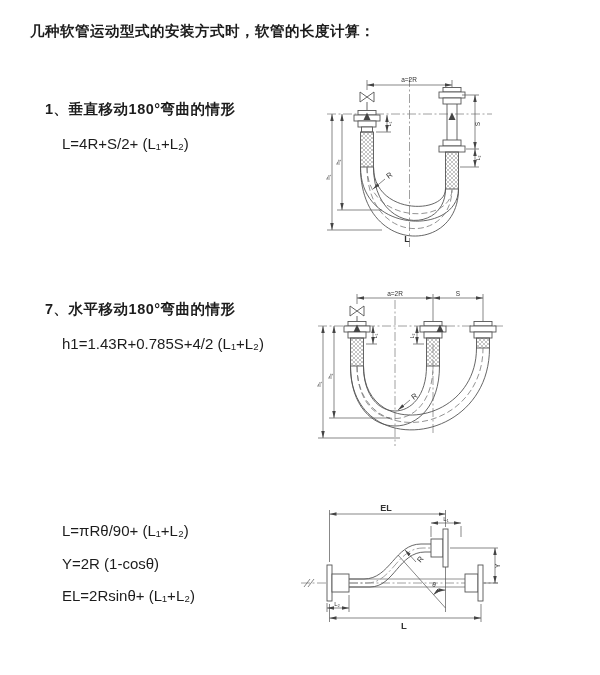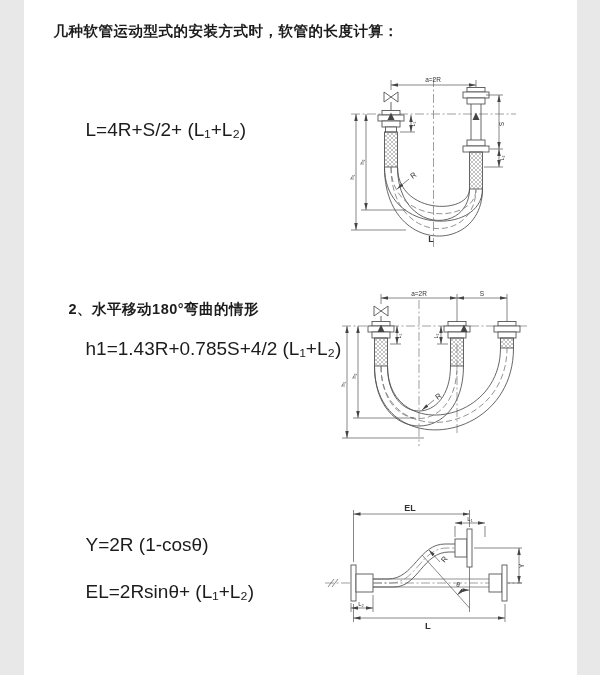--- a/index.html
+++ b/index.html
@@ -1,28 +1,28 @@
 <!DOCTYPE html>
 <html><head>
 <meta charset="utf-8">
 <style>
   html,body{margin:0;padding:0;background:#e8e8e8;}
   .page{
-    position:relative;width:553px;height:675px;background:#ffffff;
+    position:relative;width:600px;height:675px;background:#ffffff;
     font-family:"Liberation Sans","DejaVu Sans",sans-serif;color:#1c1c1c;
     overflow:hidden;margin:0 auto;
   }
   .title{
     position:absolute;left:30px;top:22px;font-size:14.5px;font-weight:bold;
     letter-spacing:0.5px;margin:0;
   }
   .section{position:absolute;left:45px;width:270px;}
   .sec1{top:100px;} .sec2{top:300px;} .sec3{top:515px;}
   .sec-heading{font-size:14.5px;font-weight:bold;margin:0 0 9px 0;letter-spacing:0.5px;}
-  .formula{font-size:19px;line-height:32.5px;margin:14px 0 0 17px;white-space:nowrap;}
+  .formula{font-size:15px;line-height:32.5px;margin:0 0 0 17px;white-space:nowrap;}
   svg{position:absolute;display:block;}
   .svg1{left:310px;top:72px;}
   .svg2{left:310px;top:286px;}
   .svg3{left:298px;top:498px;}
   svg text{font-family:"Liberation Sans","DejaVu Sans",sans-serif;fill:#333;}
   .ln{stroke:#555;stroke-width:0.9;fill:none;}
   .thin{stroke:#555;stroke-width:0.7;fill:none;}
   .ghost{stroke:#777;stroke-width:0.8;fill:none;}
   .cl{stroke:#888;stroke-width:0.8;fill:none;stroke-dasharray:9 2.5 2 2.5;}
   .hd{stroke:#777;stroke-width:0.8;fill:none;stroke-dasharray:6 3;}
@@ -31,29 +31,31 @@
   .dimtxt-sm{font-size:5.5px;}
 </style>
 </head>
 <body>
 
 <div class="page">
 
   <h1 class="title">几种软管运动型式的安装方式时，软管的长度计算：</h1>
 
   <div class="section sec1">
+    <h2 class="sec-heading">1、垂直移动180°弯曲的情形</h2>
     <p class="formula">L=4R+S/2+ (L₁+L₂)</p>
   </div>
 
   <div class="section sec2">
-    <h2 class="sec-heading">2、水平移动180°弯曲的情形</h2>
+    <h2 class="sec-heading">7、水平移动180°弯曲的情形</h2>
     <p class="formula">h1=1.43R+0.785S+4/2 (L₁+L₂)</p>
   </div>
 
   <div class="section sec3">
+    <p class="formula">L=πRθ/90+ (L₁+L₂)</p>
     <p class="formula">Y=2R (1-cosθ)</p>
     <p class="formula">EL=2Rsinθ+ (L₁+L₂)</p>
   </div>
 
   <svg class="svg1" width="290" height="185" viewBox="0 0 290 185">
     <defs>
       <pattern id="hatch1" width="4" height="4" patternUnits="userSpaceOnUse">
         <path d="M0,4 L4,0 M0,0 L4,4" stroke="#888" stroke-width="0.5"></path>
       </pattern>
       <marker id="d1s" markerWidth="8" markerHeight="4" refX="0" refY="1.75" orient="auto" markerUnits="userSpaceOnUse">

